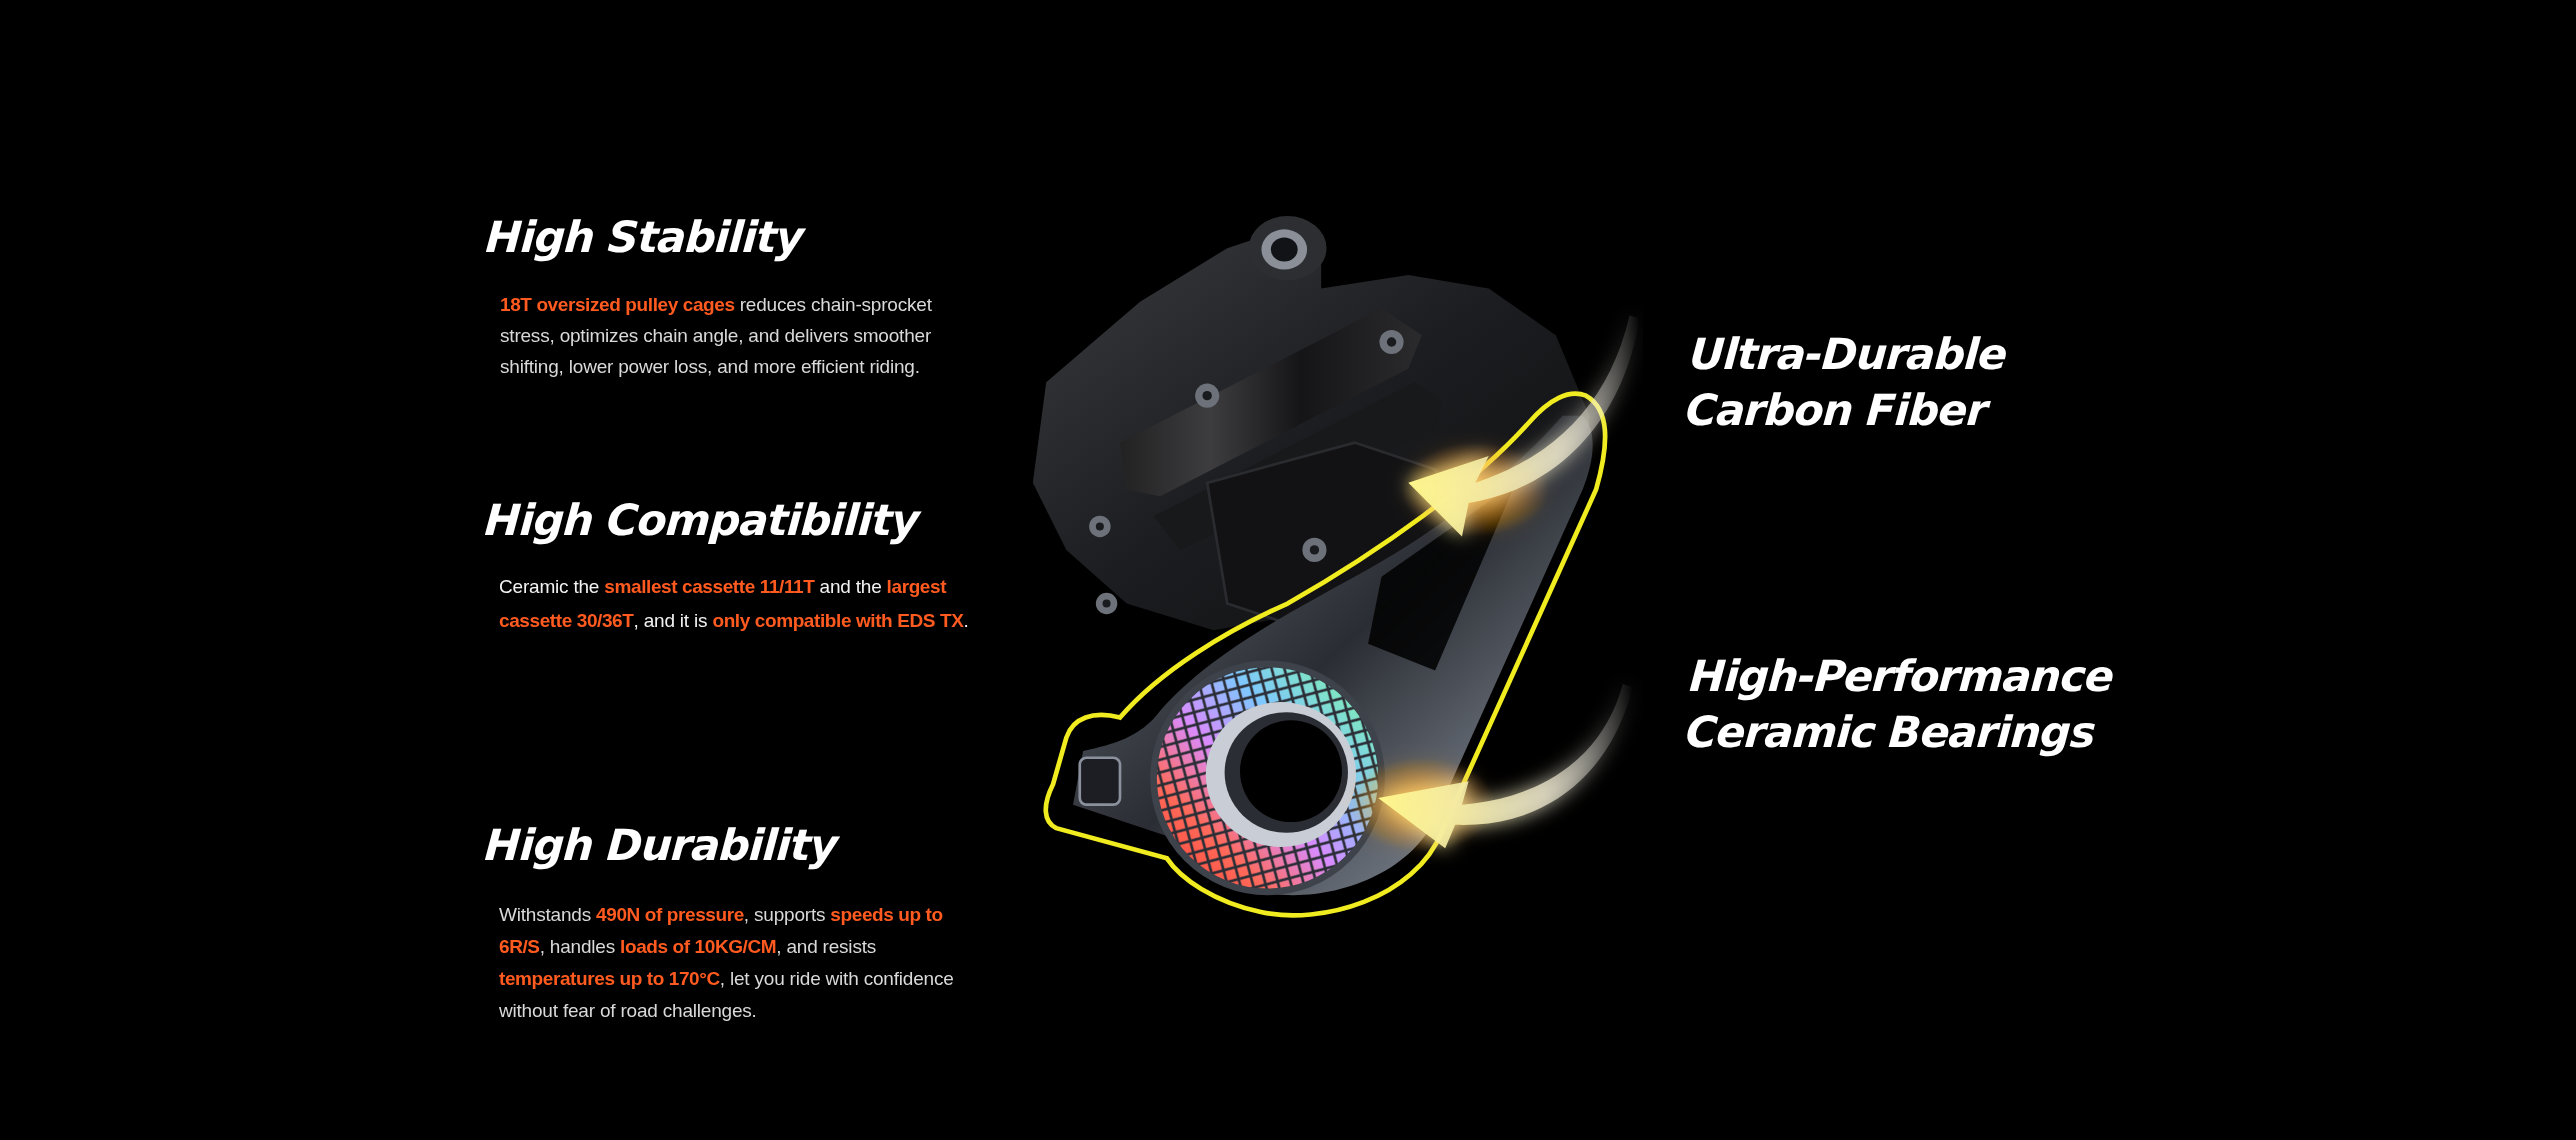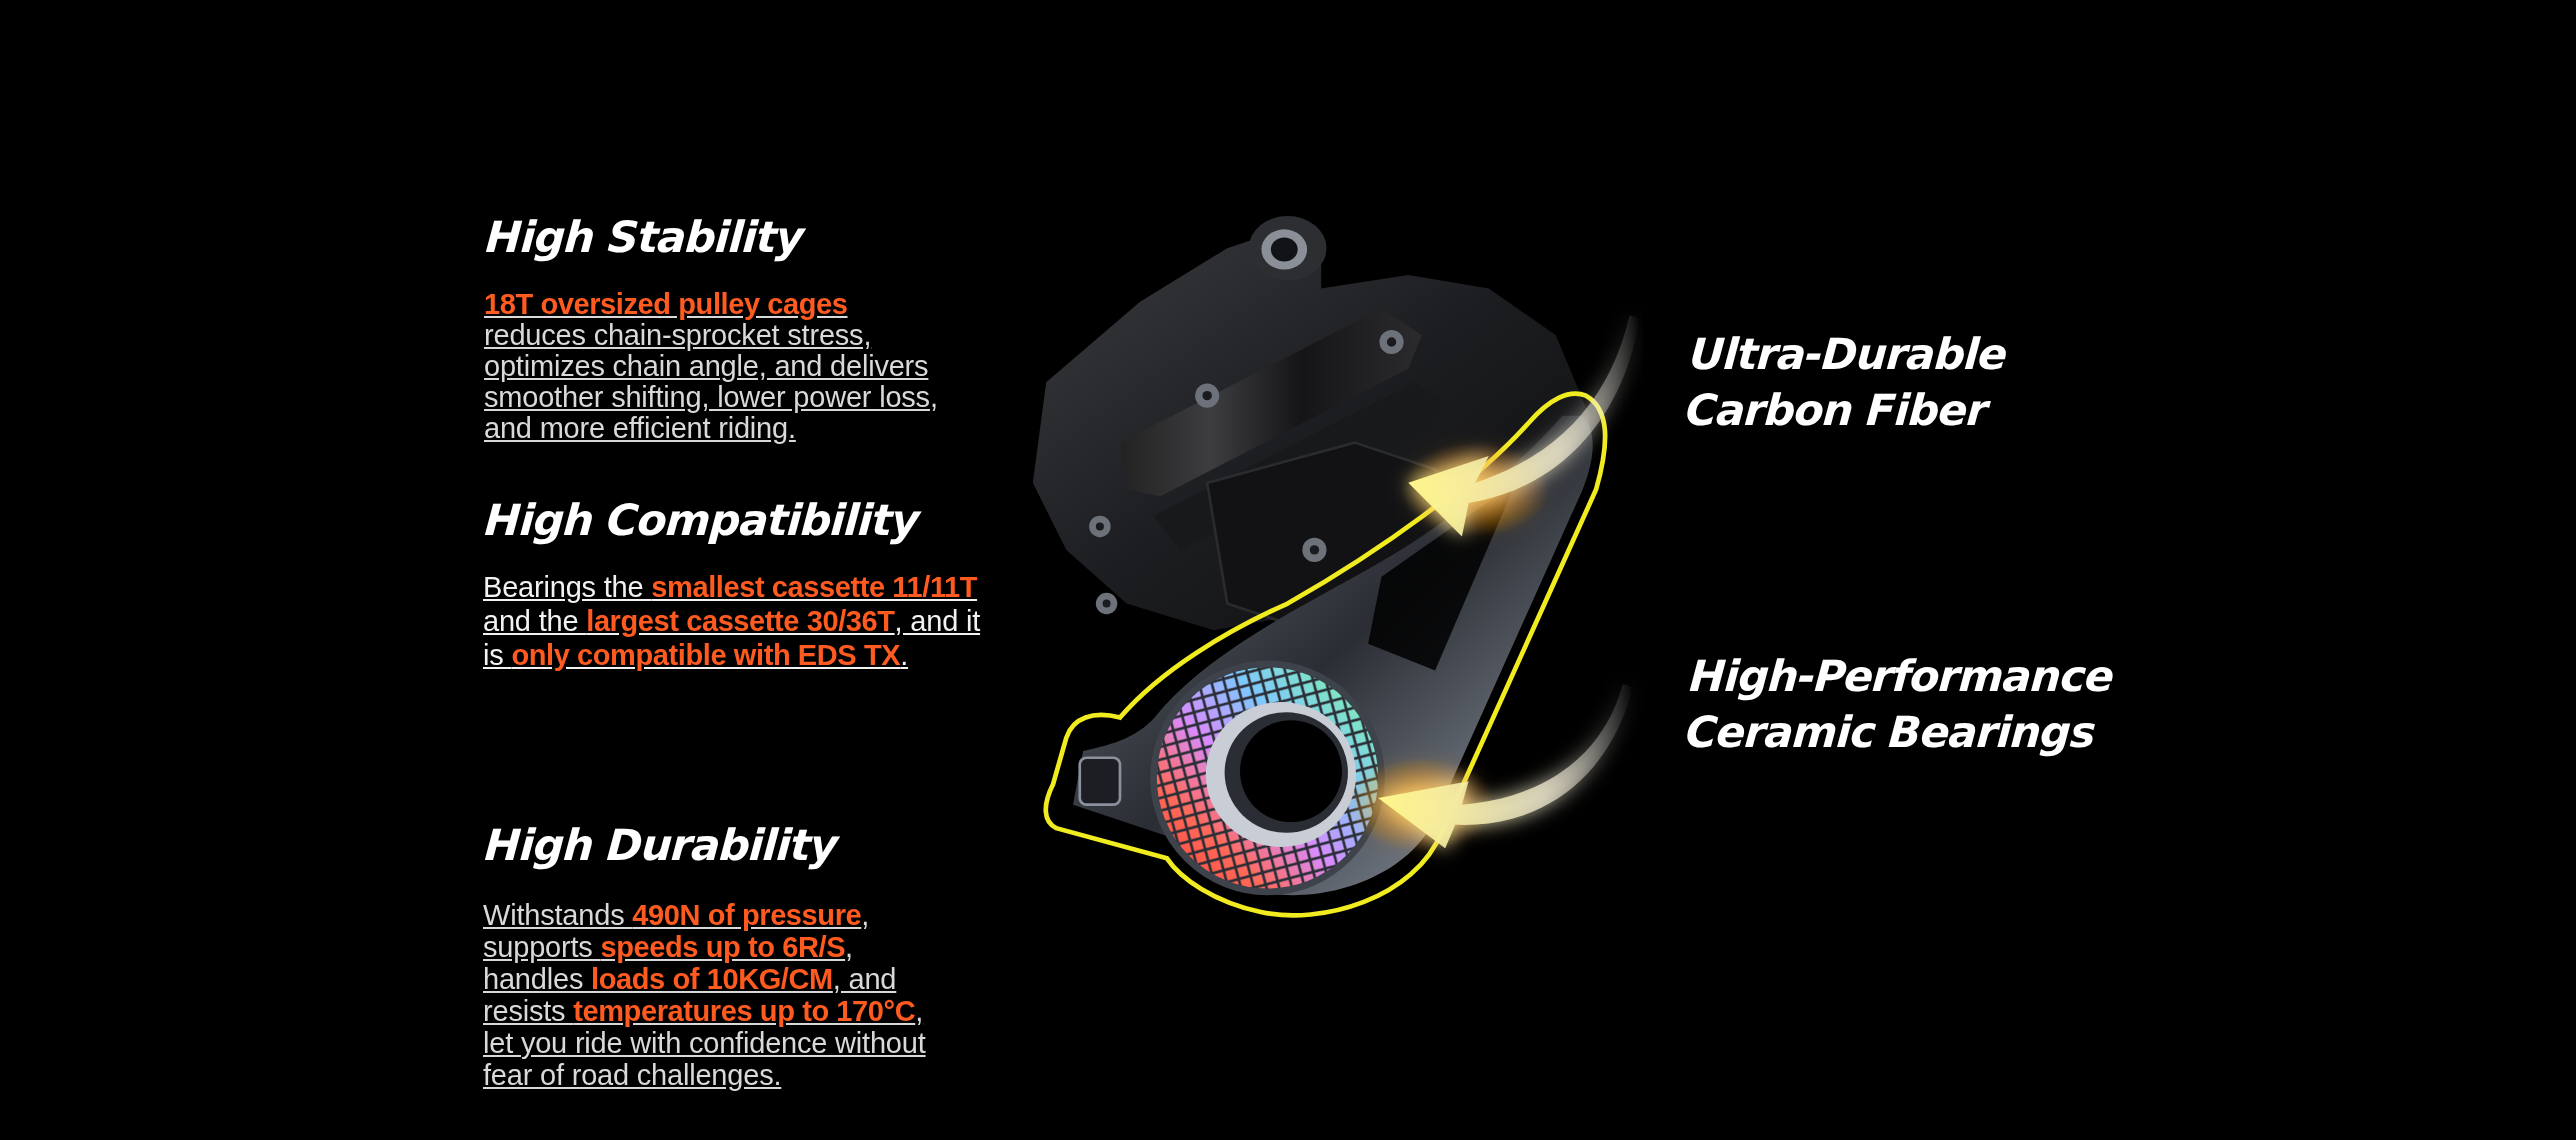--- a/index.html
+++ b/index.html
@@ -23,27 +23,26 @@
     font-family: "DejaVu Sans", sans-serif;
     font-style: oblique;
     font-weight: 700;
     font-size: 43px;
     letter-spacing: -1px;
     line-height: 56px;
     transform: skewX(-4deg);
     transform-origin: left bottom;
   }
   .feature p {
-    margin: 0;
+    margin: 16px;
     font-family: "Liberation Sans", sans-serif;
-    font-size: 29px;
+    font-size: 19px;
     line-height: 32px;
     color: #d9d9d9;
     letter-spacing: -0.2px;
-    text-decoration: underline;
   }
   .feature p .hl {
     color: #ff5a1f;
     font-weight: 700;
     letter-spacing: -0.4px;
   }
   #f-stability { left: 484px; top: 209px; width: 483px; }
   #f-stability p { margin-top: 24px; line-height: 31px; width: 463px; }
   #f-compat { left: 483px; top: 492px; width: 523px; }
   #f-compat p { margin-top: 21.5px; line-height: 34px; color: #f2f2f2; width: 510px; }
@@ -66,21 +65,21 @@
 </head>
 <body>
 
 <section class="feature" id="f-stability">
   <h2>High Stability</h2>
   <p><span class="hl">18T oversized pulley cages</span><span> reduces chain-sprocket stress, optimizes chain angle, and delivers smoother shifting, lower power loss, and more efficient riding.</span></p>
 </section>
 
 <section class="feature" id="f-compat">
   <h2>High Compatibility</h2>
-  <p><span>Bearings the </span><span class="hl">smallest cassette 11/11T</span><span> and the </span><span class="hl">largest cassette 30/36T</span><span>,  and it is </span><span class="hl">only compatible with EDS TX</span><span>.</span></p>
+  <p><span>Ceramic the </span><span class="hl">smallest cassette 11/11T</span><span> and the </span><span class="hl">largest cassette 30/36T</span><span>,  and it is </span><span class="hl">only compatible with EDS TX</span><span>.</span></p>
 </section>
 
 <section class="feature" id="f-durability">
   <h2>High Durability</h2>
   <p><span>Withstands </span><span class="hl">490N of pressure</span><span>, supports </span><span class="hl">speeds up to 6R/S</span><span>, handles </span><span class="hl">loads of 10KG/CM</span><span>, and resists </span><span class="hl">temperatures up to 170°C</span><span>, let you ride with confidence without fear of road challenges.</span></p>
 </section>
 
 <div class="product">
   <svg viewBox="0 0 950 1100" xmlns="http://www.w3.org/2000/svg">
     <defs>

